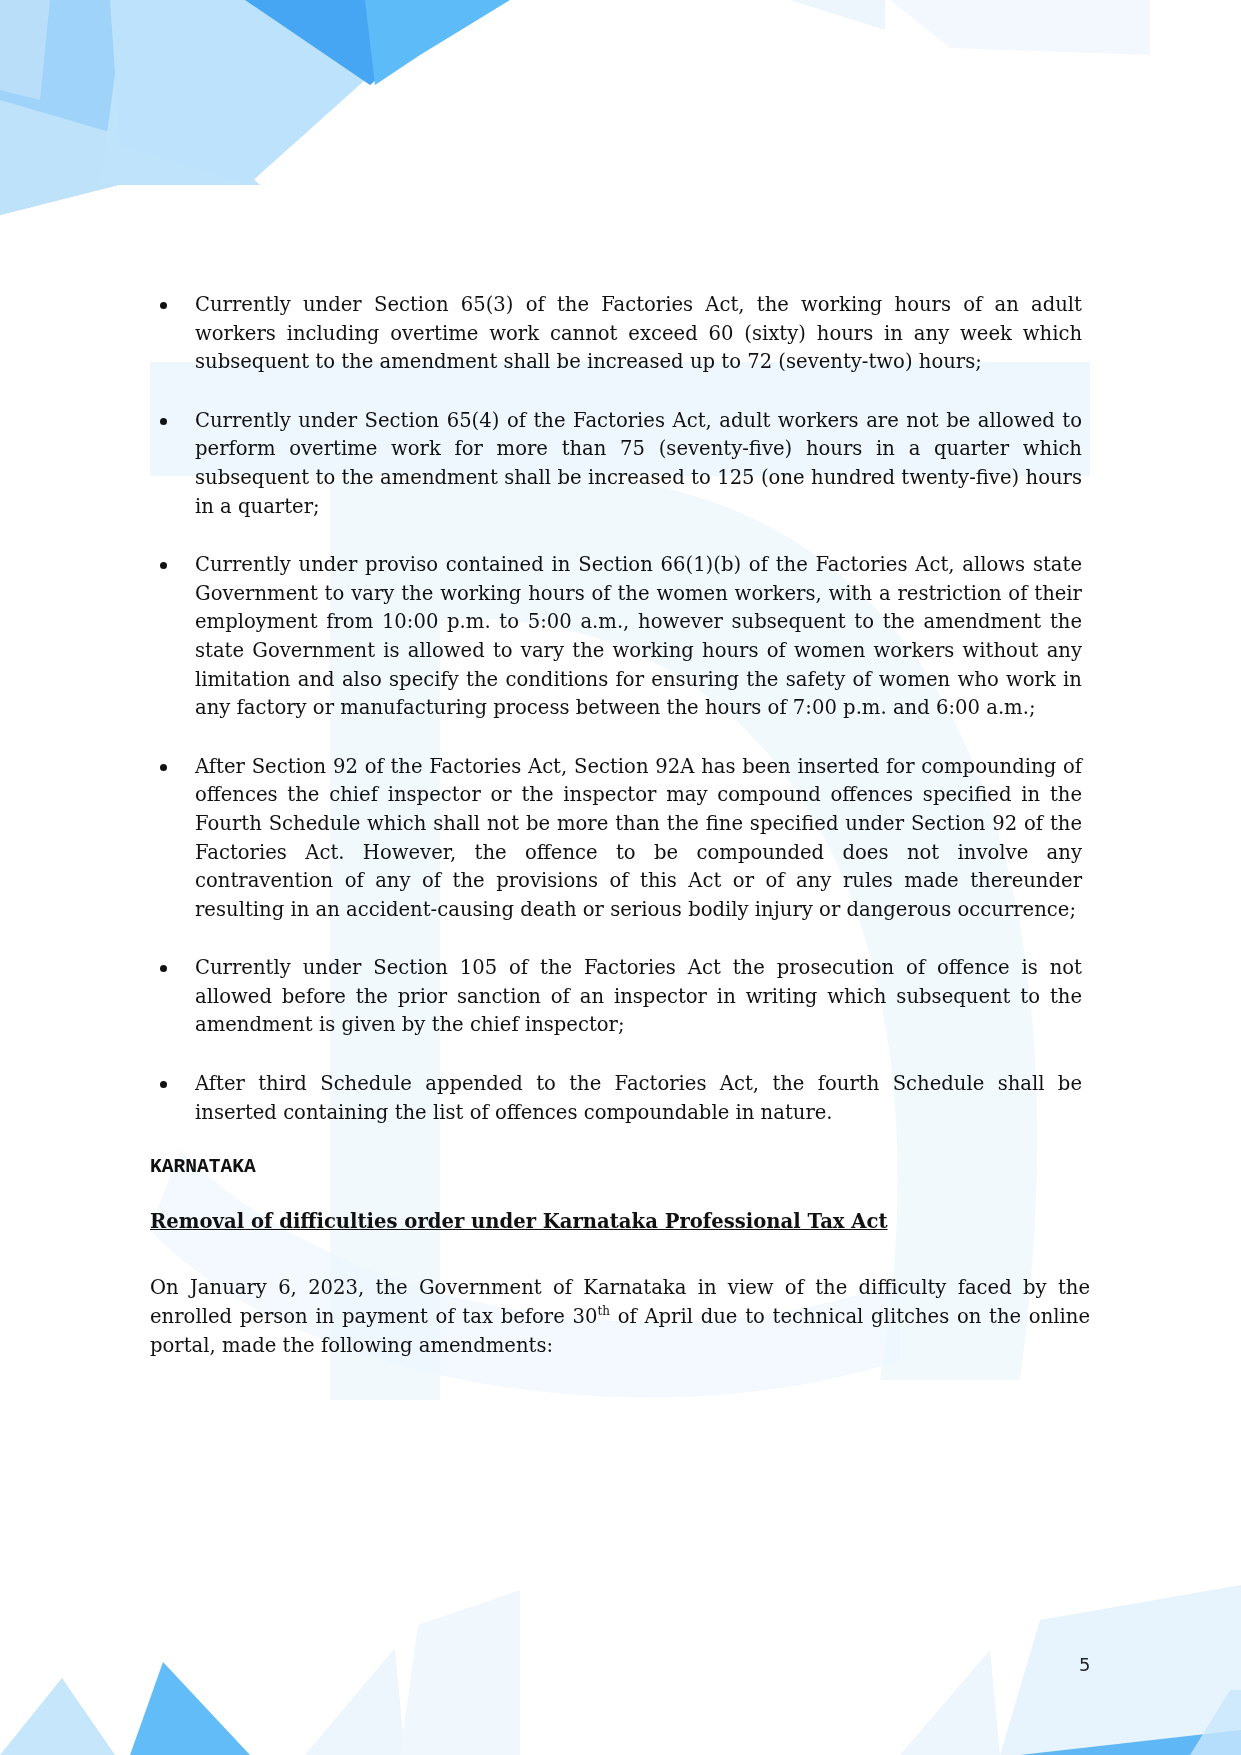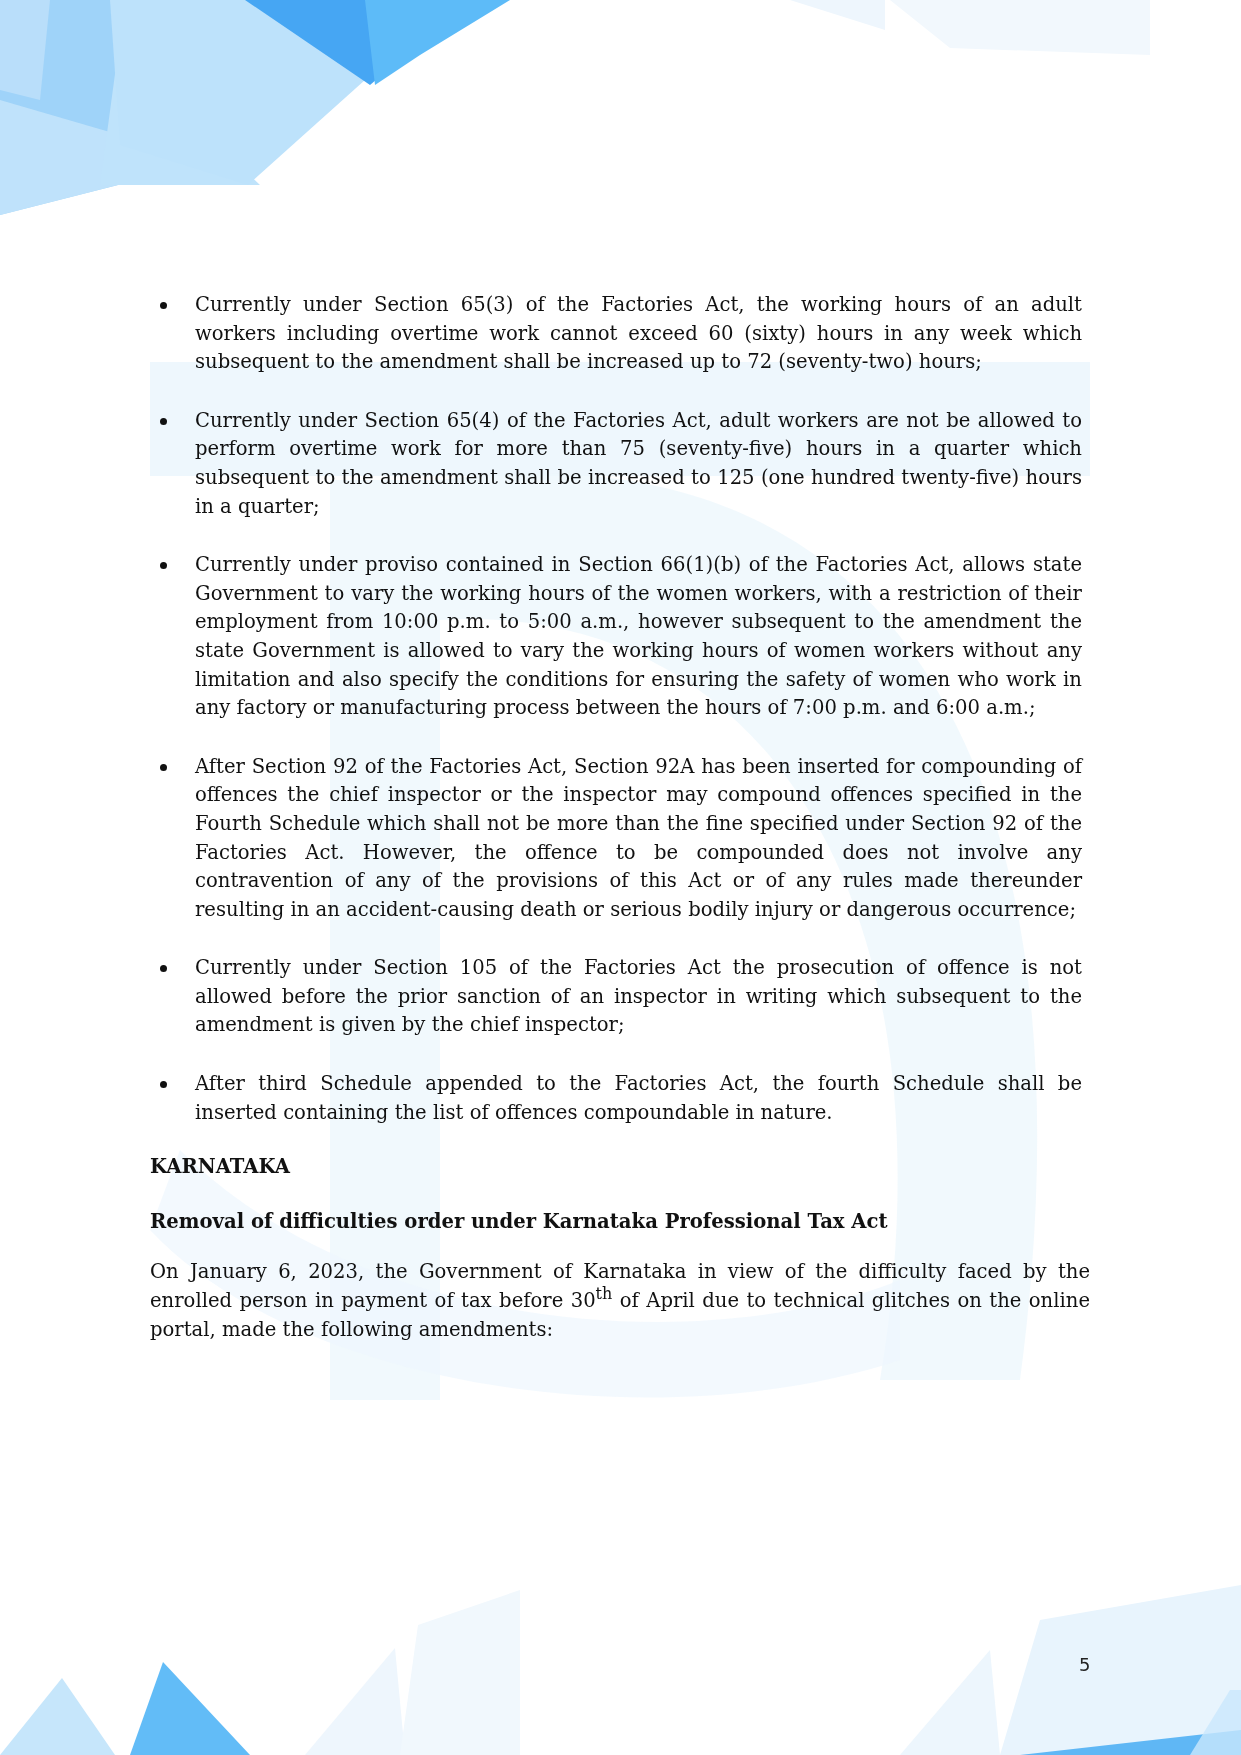--- a/index.html
+++ b/index.html
@@ -9,24 +9,24 @@
       position: absolute; left: 150px; top: 283px; width: 940px;
       font-family: "DejaVu Serif", "Liberation Serif", serif;
       font-size: 19.6px; line-height: 28.6px; color: #111111;
     }
     ul.bullets { list-style: none; margin: 8px; padding: 0; }
     ul.bullets li { position: relative; padding-left: 37px; margin: 0 0 30px 0; text-align: justify; }
     ul.bullets li .dot {
       position: absolute; left: 2px; top: 11px; width: 7px; height: 7px; border-radius: 50%; background: #111;
     }
     .heading { font-weight: bold; margin: 0; }
-    .h-state { margin-top: -4px; margin-bottom: 26px; }
-    .h-sub { margin-bottom: 22px; }
+    .h-state { margin-top: -4px; margin-bottom: 26px; font-family: Liberation Mono, monospace; }
+    .h-sub { margin-bottom: 38px; text-decoration: underline; }
     .para { text-align: justify; margin: 0; }
-    sup { font-size: 16px; line-height: 0; }
+    sup { font-size: 12px; line-height: 0; }
     .page-number {
       position: absolute; left: 1079px; top: 1654px; font-family: "DejaVu Sans", sans-serif;
       font-size: 18px; color: #222;
     }
   </style>
 </head>
 <body>
 
 <svg class="deco" viewBox="0 0 1241 1755" xmlns="http://www.w3.org/2000/svg">
 

